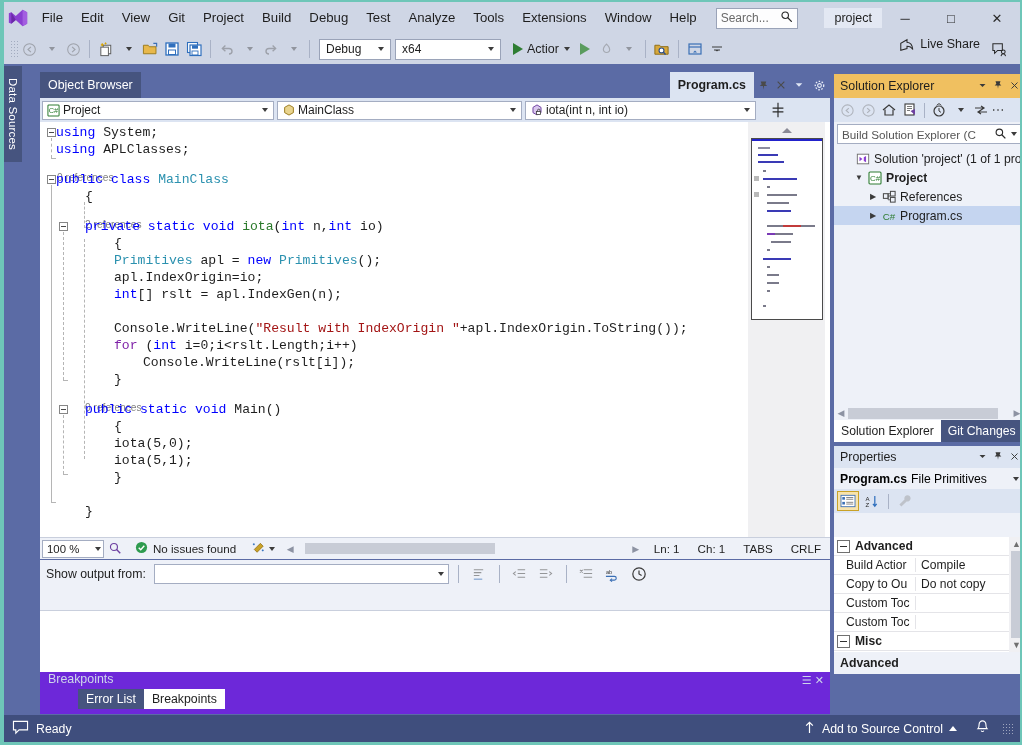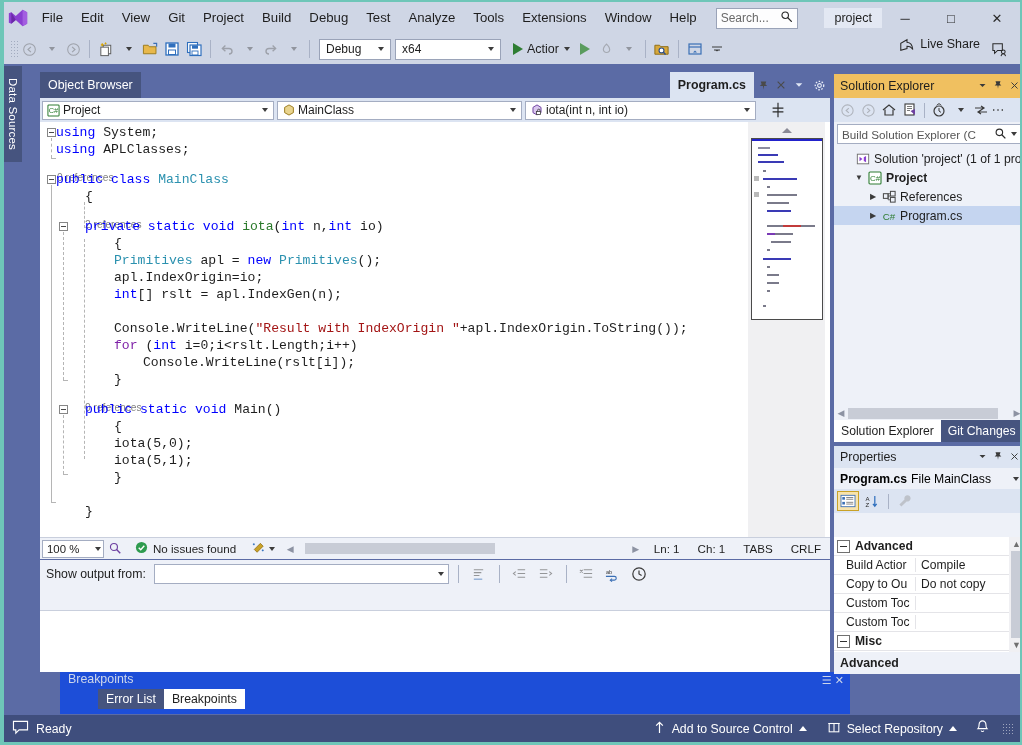--- a/index.html
+++ b/index.html
@@ -287,22 +287,21 @@
   }
   .obtn.on { opacity: 1; }
   .obody {
     position: absolute; left: 0; right: 0; top: 50px; bottom: 0;
     background: #fff; border-top: 1px solid #c9cfdd;
   }
 
   
   .bottom-strip {
     position: absolute; left: 36px; top: 670px; width: 790px; height: 42px;
-    background: #1d4ed8;
-    margin-left: 20px;
+    background: #6d28d9;
   }
   .hidden-title {
     position: absolute; left: 8px; top: 0px; font-size: 12.4px; color: #cdd6ea;
   }
   .hidden-ctl {
     position: absolute; right: 6px; top: 2px; font-size: 11px; color: #cdd6ea;
   }
   .btabs {
     position: absolute; left: 38px; top: 17px; display: flex; align-items: stretch;
   }
@@ -1045,21 +1044,21 @@
           </svg>
       </span>
       <span class="seh-ctl">
         <svg width="9" height="9" viewBox="0 0 12 12">
             <path d="M2 2l8 8M10 2l-8 8" stroke="#3a3a3a" stroke-width="1.3"></path>
           </svg>
       </span>
     </div>
     <div class="pr-objrow">
       <span class="pro-name">Program.cs</span>
-      <span class="pro-kind">File MainClass</span>
+      <span class="pro-kind">File Primitives</span>
       <span style="width:14px;display:flex;align-items:center;justify-content:center;">
           <span class="caret-sm"></span>
         </span>
     </div>
     <div class="pr-tb">
       <div class="prb active">
         <svg width="16" height="14" viewBox="0 0 18 16">
             <rect x="1" y="1.5" width="16" height="13" fill="#fff" stroke="#3a6fb5" stroke-width="1"></rect>
             <rect x="2.5" y="3.5" width="3" height="3" fill="#3a6fb5"></rect>
             <rect x="2.5" y="9" width="3" height="3" fill="#3a6fb5"></rect>
@@ -1133,30 +1132,20 @@
     <div class="sb-right">
       <div class="sb-item">
         <span>
           <svg width="13" height="15" viewBox="0 0 14 16">
               <path d="M7 14V2.5M3.4 6 7 2.4 10.6 6" fill="none" stroke="#fff" stroke-width="1.3"></path>
             </svg>
         </span>
         <span>Add to Source Control</span>
         <span class="caret-up-w"></span>
       </div>
-      <div class="sb-item">
-        <span>
-          <svg width="14" height="14" viewBox="0 0 16 16">
-              <rect x="2.5" y="4" width="11" height="9.5" fill="none" stroke="#fff" stroke-width="1.2"></rect>
-              <path d="M1.5 4h13M8 4v9.5" stroke="#fff" stroke-width="1.2"></path>
-            </svg>
-        </span>
-        <span>Select Repository</span>
-        <span class="caret-up-w"></span>
-      </div>
       <div class="sb-item" style="padding:0 8px;">
         <span>
           <svg width="15" height="16" viewBox="0 0 16 17">
               <path d="M8 2a3.6 3.6 0 0 0-3.6 3.6c0 3.4-1.2 4.6-1.2 4.6h9.6s-1.2-1.2-1.2-4.6A3.6 3.6 0 0 0 8 2z" fill="none" stroke="#fff" stroke-width="1.2"></path>
               <path d="M6.6 12.4a1.5 1.5 0 0 0 2.8 0" fill="none" stroke="#fff" stroke-width="1.2"></path>
             </svg>
         </span>
       </div>
       <div class="resize-grip"></div>
     </div>

